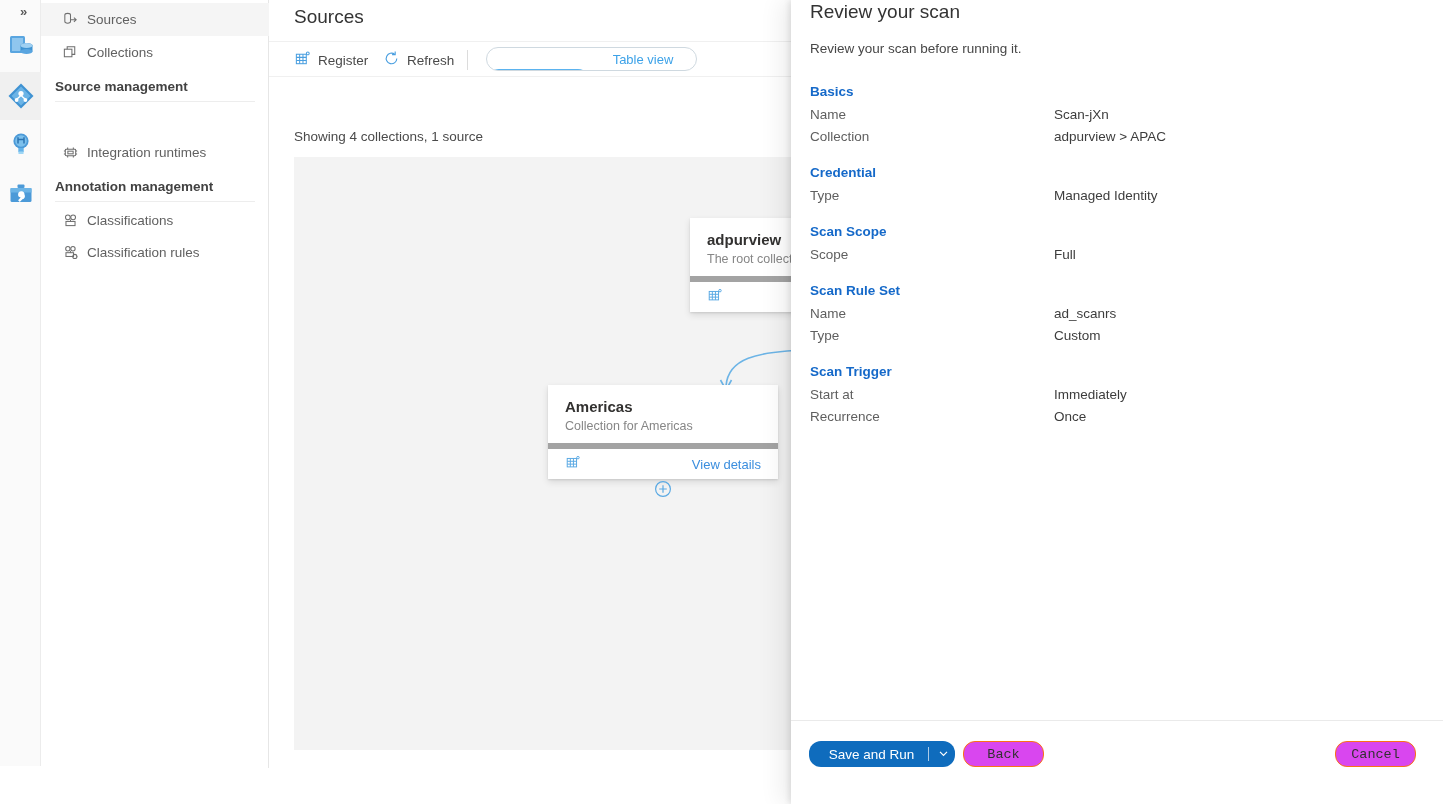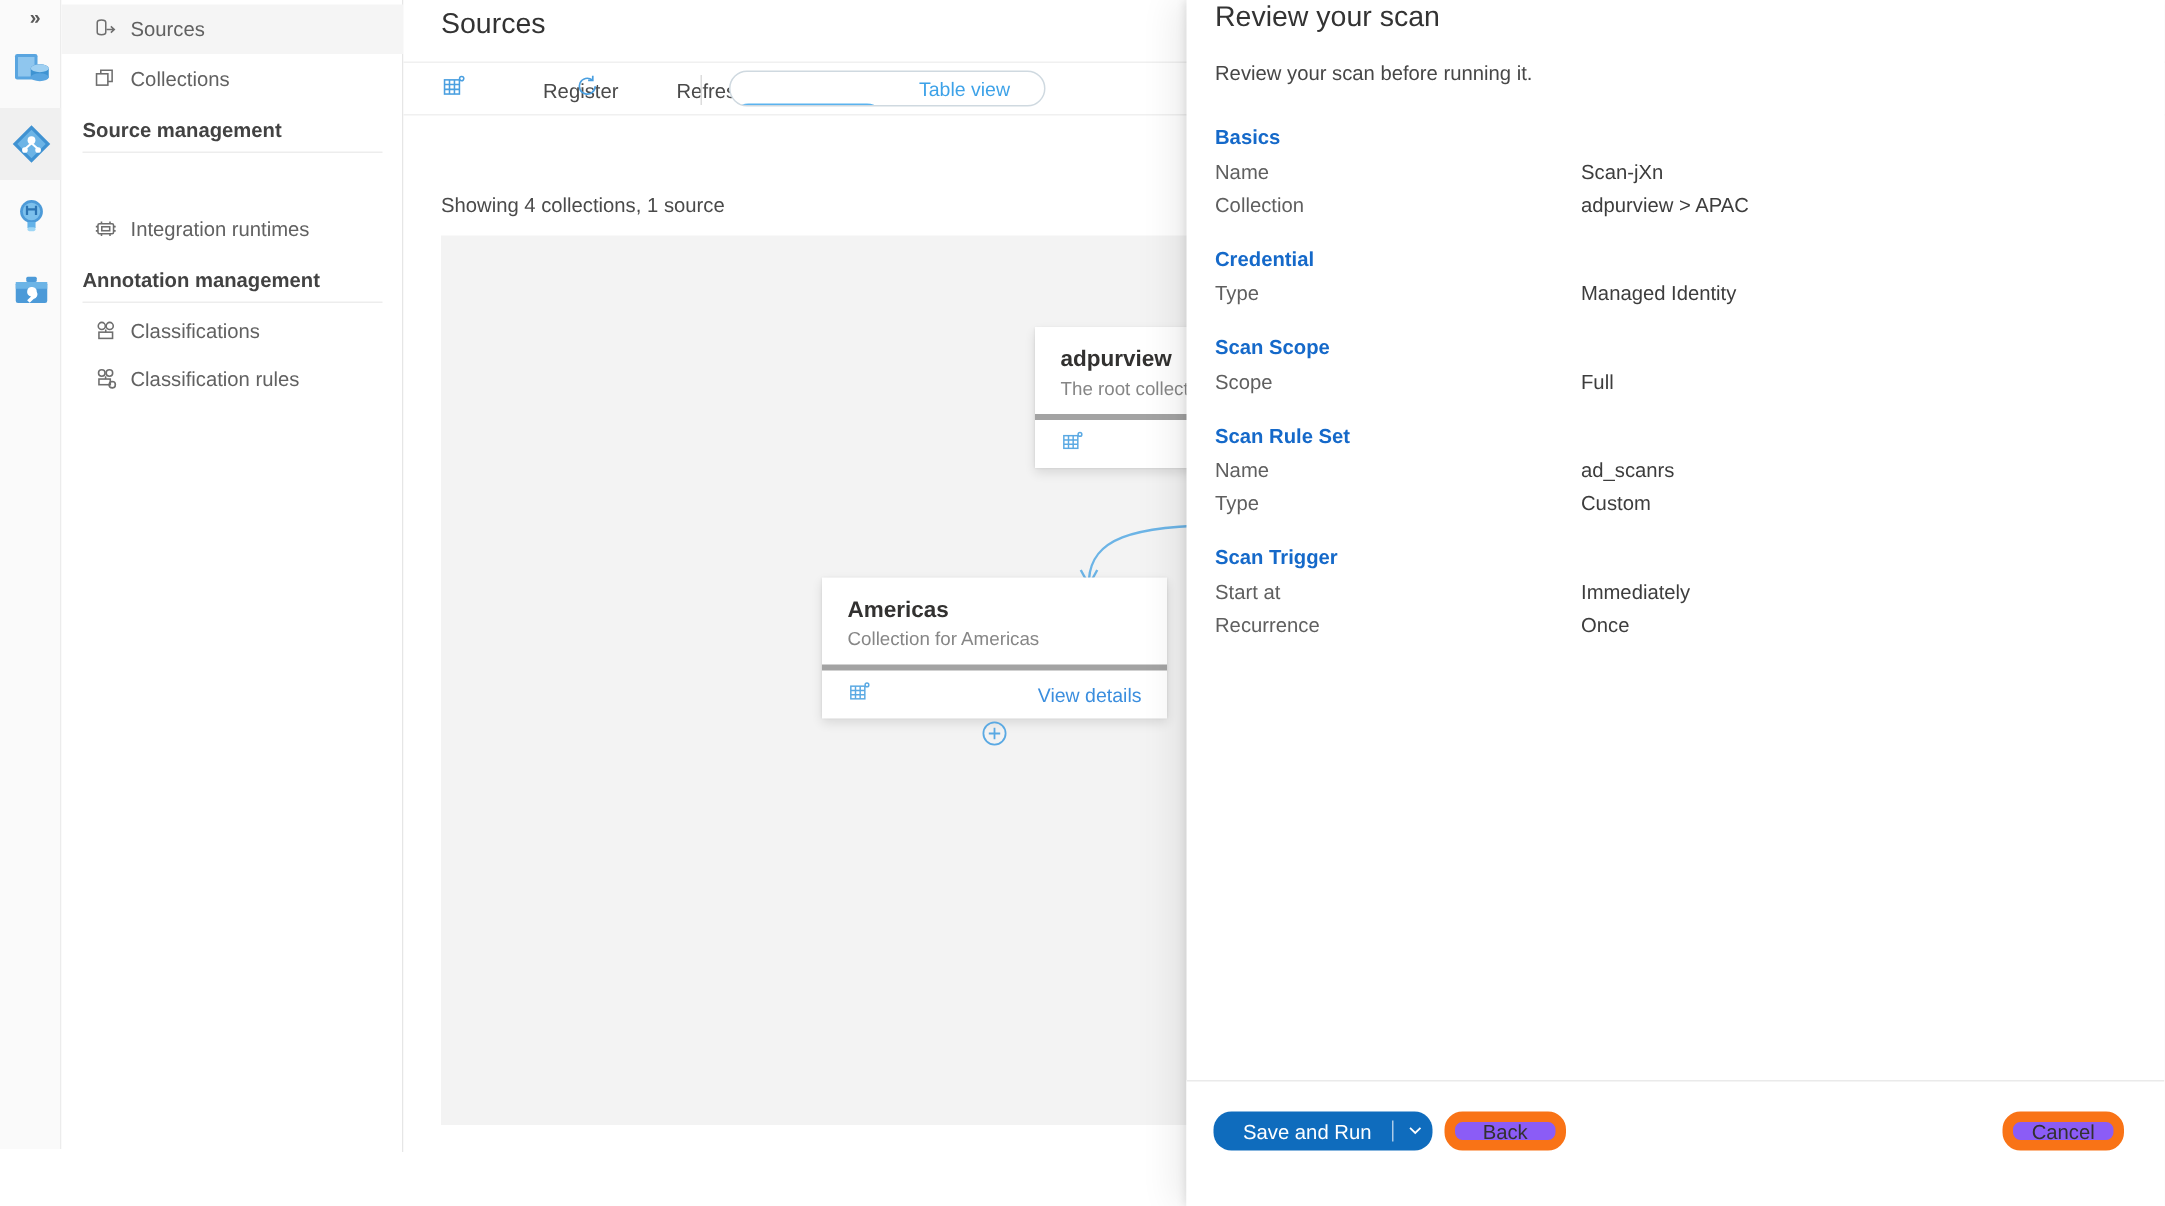--- a/index.html
+++ b/index.html
@@ -63,21 +63,21 @@
     font-size: 19px; color: #333333; font-weight: 400;
   }
   .cmdbar {
     position: absolute; left: 0; top: 41px; width: 1174px; height: 36px;
     border-top: 1px solid #f0f0f0; border-bottom: 1px solid #f0f0f0;
   }
   .cmd {
     position: absolute; top: 0; height: 36px; display: flex; align-items: center;
     cursor: pointer; gap: 7px;
   }
-  .cmd .c-lbl { font-size: 13.5px; color: #4a4a4a; margin-left: 44px; }
+  .cmd .c-lbl { font-size: 13.5px; color: #4a4a4a; }
   .cmd-sep { position: absolute; top: 8px; width: 1px; height: 20px; background: #dcdcdc; }
 
   .pillgroup {
     position: absolute; top: 47px; left: 217px; height: 24px; width: 211px;
     border: 1px solid #cfd9e0; border-radius: 12px; background: #fff;
     display: flex; align-items: center; overflow: hidden;
   }
   .pill {
     height: 24px; display: flex; align-items: center; justify-content: center;
     font-size: 13px; cursor: pointer;
@@ -106,21 +106,21 @@
 
   
   .mcard {
     position: absolute; background: #ffffff;
     box-shadow: 0 0.6px 1.8px rgba(0,0,0,0.10), 0 3px 7px rgba(0,0,0,0.11);
   }
   .mcard .mc-body { padding: 13px 17px 10px 17px; }
   .mcard .mc-title { font-size: 15px; color: #323130; font-weight: 600; white-space: nowrap; }
   .mcard .mc-sub { font-size: 12.5px; color: #868686; margin-top: 4px; white-space: nowrap; }
   .mcard .mc-foot {
-    border-top: 4px solid #a3a3a3; height: 36px; display: flex; align-items: center;
+    border-top: 6px solid #a3a3a3; height: 36px; display: flex; align-items: center;
     justify-content: space-between; padding: 5px 17px;
   }
   .mcard .mc-link { font-size: 13px; color: #3b8ede; cursor: pointer; white-space: nowrap; }
   .plus-btn {
     position: absolute; width: 18px; height: 18px; cursor: pointer;
   }
 
   
   .panel {
     position: absolute; left: 791px; top: 0; width: 652px; height: 804px;
@@ -155,21 +155,21 @@
   }
   .btn-primary {
     background: #0f6cbd; color: #ffffff; left: 18px; width: 146px;
     padding: 0 6px; gap: 0;
   }
   .btn-primary .sr-text { flex: 1; text-align: center; }
   .btn-primary .sr-div {
     width: 1px; height: 14px; background: rgba(255,255,255,0.65); margin-right: 9px;
   }
   .btn-secondary {
-    background: #8b5cf6; color: #323130; border: 7px solid #f97316;
+    background: #d946ef; color: #323130; border: 1px solid #f97316; font-family: Liberation Mono, monospace;
   }
 </style>
 </head>
 <body>
 
 <div id="root">
 
   <div class="rail">
     <div class="rail-chevron">»</div>
 

